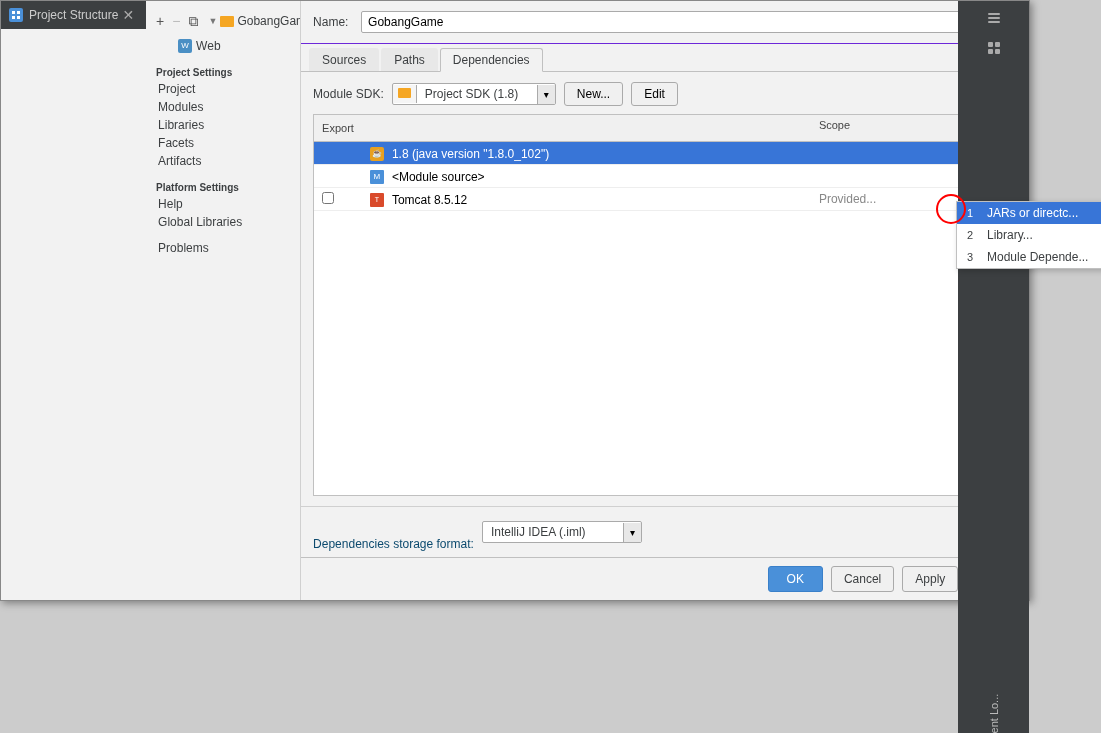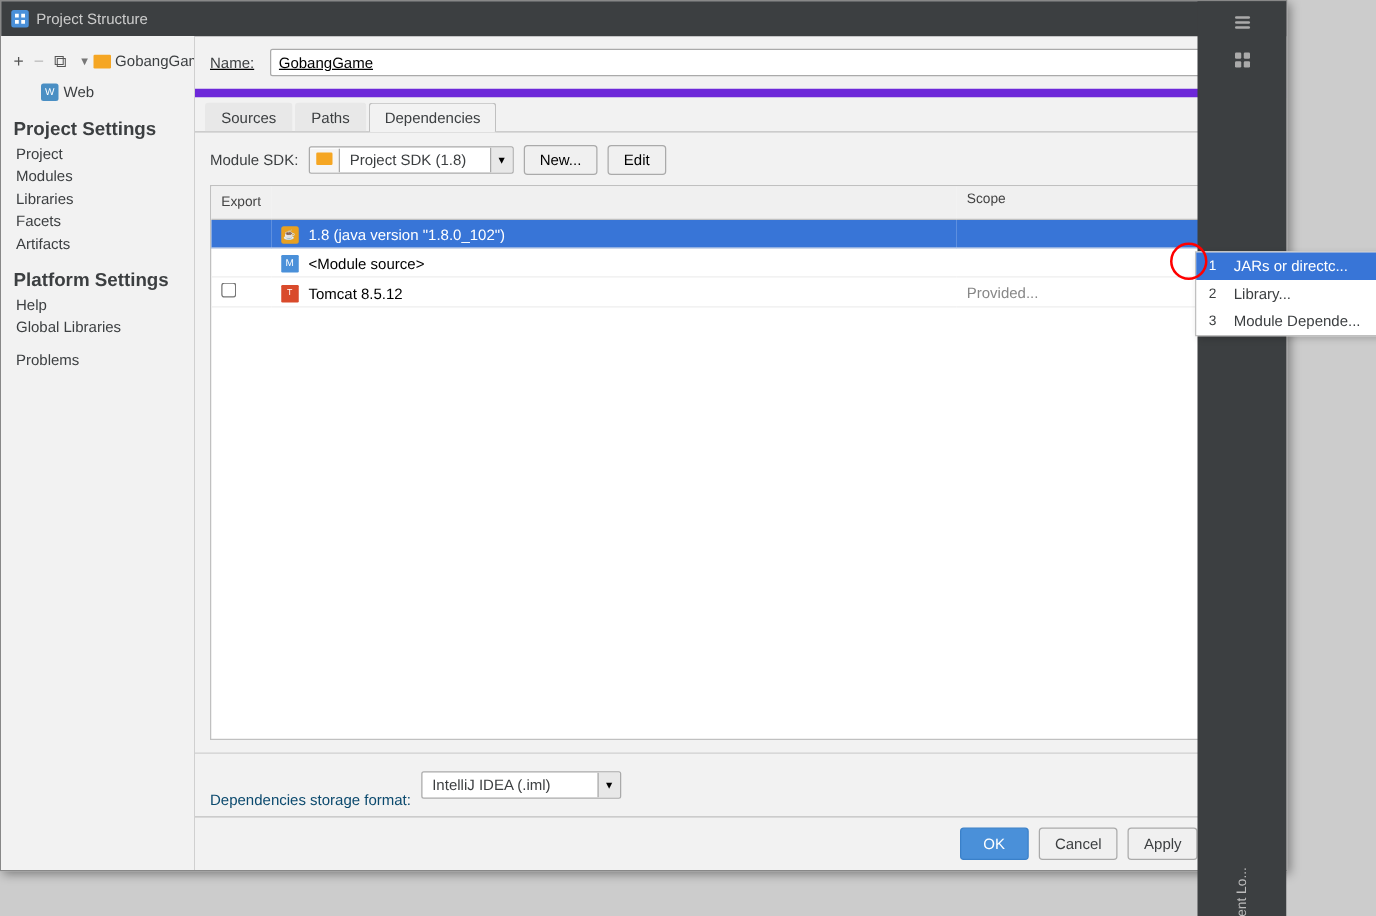--- a/index.html
+++ b/index.html
@@ -7,26 +7,26 @@
       font-family: 'Segoe UI', Arial, sans-serif;
       font-size: 12px;
       background: #ccc;
       width: 1101px;
       height: 733px;
       overflow: hidden;
     }
 
     .dialog-window {
       width: 1030px;
-      height: 697px;
+      height: 601px;
       background: #f2f2f2;
       border: 1px solid #888;
       box-shadow: 2px 2px 8px rgba(0,0,0,0.4);
       display: flex;
-      flex-direction: column;
+      flex-direction: row;
       position: absolute;
       top: 0;
       left: 0;
     }
 
     .title-bar {
       background: #3c3f41;
       color: #fff;
       height: 28px;
       display: flex;
@@ -101,21 +101,21 @@
       display: flex;
       align-items: center;
       justify-content: center;
       width: 20px;
       height: 20px;
     }
     .toolbar-btn.disabled { color: #bbb; cursor: default; }
 
     .section-header {
       font-weight: bold;
-      font-size: 15px;
+      font-size: 10px;
       color: #3c3f41;
       padding: 4px 10px 2px 10px;
     }
 
     .sidebar-item {
       padding: 2px 10px 2px 12px;
       cursor: pointer;
       display: flex;
       align-items: center;
       gap: 5px;
@@ -140,22 +140,21 @@
       flex-direction: column;
       padding: 0;
       overflow: hidden;
     }
 
     .name-row {
       display: flex;
       align-items: center;
       padding: 10px 12px;
       gap: 8px;
-      border-bottom: 7px solid #6d28d9;
-      text-decoration: underline;
+      border-bottom: 1px solid #6d28d9;
     }
 
     .name-label {
       font-size: 12px;
       color: #3c3f41;
       min-width: 40px;
     }
 
     .name-input {
       flex: 1;

